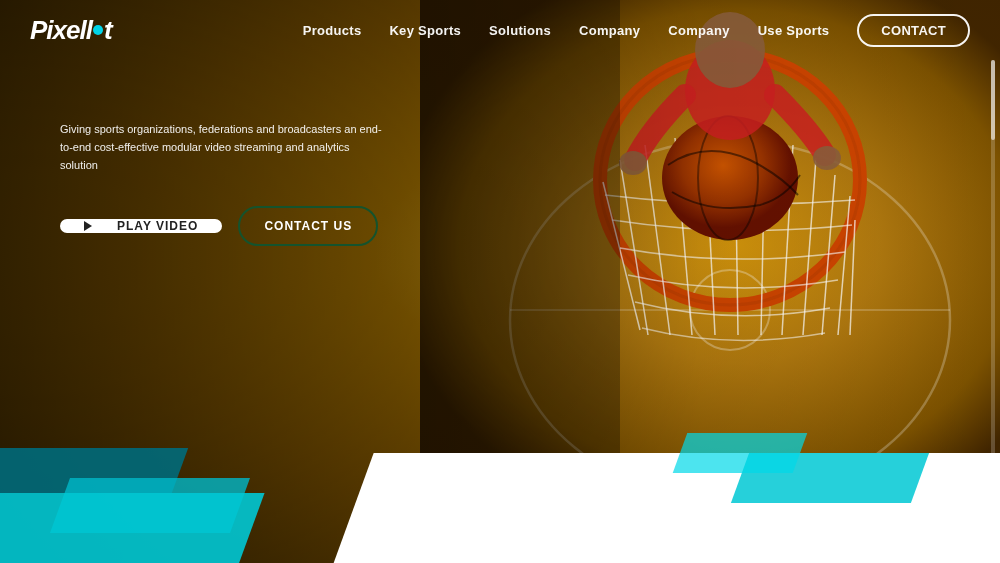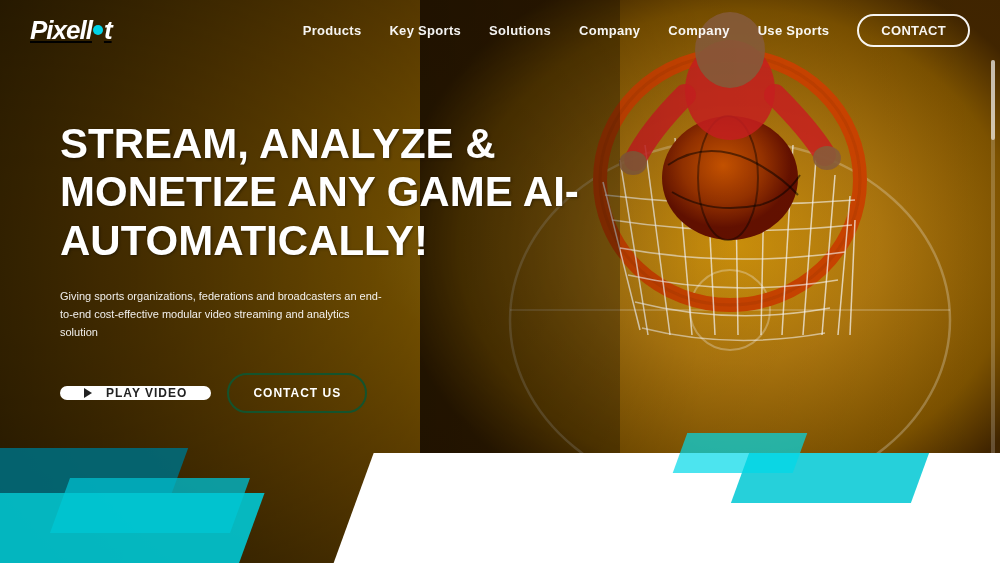--- a/index.html
+++ b/index.html
@@ -56,21 +56,20 @@
       align-items: center;
       justify-content: space-between;
       padding: 0 30px;
       z-index: 10;
       background: transparent;
     }
 
     .logo {
       display: flex;
       align-items: flex-end;
-      text-decoration: underline;
     }
 
     .logo-text {
       font-size: 26px;
       font-weight: 900;
       font-style: italic;
       color: white;
       letter-spacing: -1px;
     }
 
@@ -153,21 +152,21 @@
       border: none;
       border-radius: 25px;
       padding: 0 24px;
       font-size: 12px;
       font-weight: 700;
       letter-spacing: 1px;
       text-transform: uppercase;
       cursor: pointer;
       display: flex;
       align-items: center;
-      gap: 14px;
+      gap: 25px;
     }
 
     .btn-play .play-icon {
       width: 0;
       height: 0;
       border-top: 5px solid transparent;
       border-bottom: 5px solid transparent;
       border-left: 8px solid #222;
       display: inline-block;
     }
@@ -392,21 +391,20 @@
       <li>
         <a href="#">Use Sports</a>
       </li>
       <li>
         <a href="#" class="btn-contact">CONTACT</a>
       </li>
     </ul>
   </nav>
 
   <div class="hero-content">
-    <h1 class="hero-title">STREAM, ANALYZE &amp; MONETIZE ANY GAME AI-AUTOMATICALLY!</h1>
     <p class="hero-subtitle">Giving sports organizations, federations and broadcasters an end-to-end cost-effective modular video streaming and analytics solution</p>
     <div class="hero-buttons">
       <button class="btn-play">
         <span class="play-icon"></span>
         <span>PLAY VIDEO</span>
       </button>
       <button class="btn-contact-us">CONTACT US</button>
     </div>
   </div>
 

